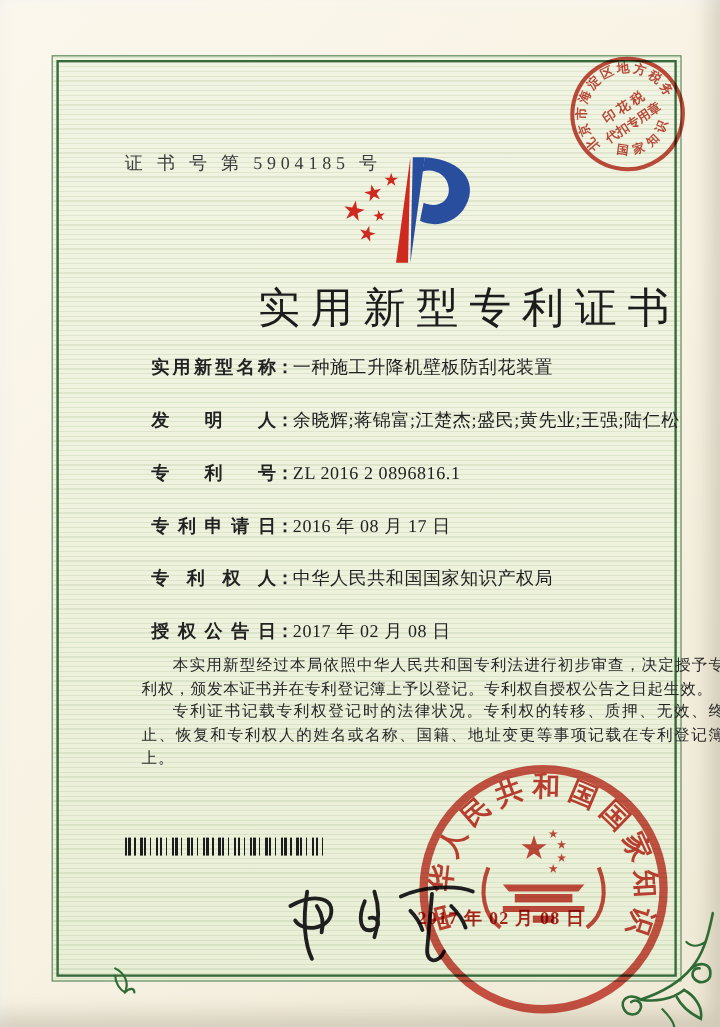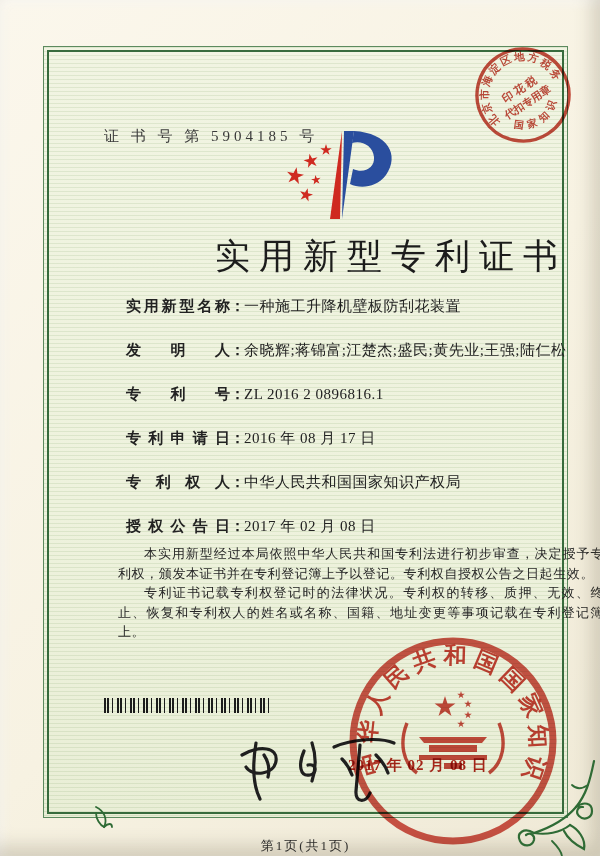--- a/index.html
+++ b/index.html
@@ -155,21 +155,20 @@
       </svg>
     </div>
 
     <div class="flourish-bl">
       <svg width="22" height="26" viewBox="0 0 22 26" fill="none" stroke="#2f6b35" stroke-width="1.8" stroke-linecap="round">
         <path d="M4,2 C12,6 16,14 12,22 C8,20 4,14 4,8"></path>
         <path d="M12,22 C16,18 20,18 20,22"></path>
       </svg>
     </div>
 
-    <div class="footer">第1页(共1页)</div>
   </div>
 
   <div class="seal">
     <svg width="222" height="222" viewBox="-111 -111 222 222">
       <circle cx="0" cy="0" r="100" fill="none" stroke="#c63327" stroke-width="7" opacity=".9"></circle>
       <defs>
         <path id="sealArc" d="M -70.7 33 A 78 78 0 1 1 70.7 33" fill="none"></path>
       </defs>
       <text font-size="23" fill="#c63327" font-weight="700" font-family="'Liberation Serif',serif">
         <textPath href="#sealArc" startOffset="2" textLength="400" lengthAdjust="spacing">中华人民共和国国家知识产权局</textPath>

